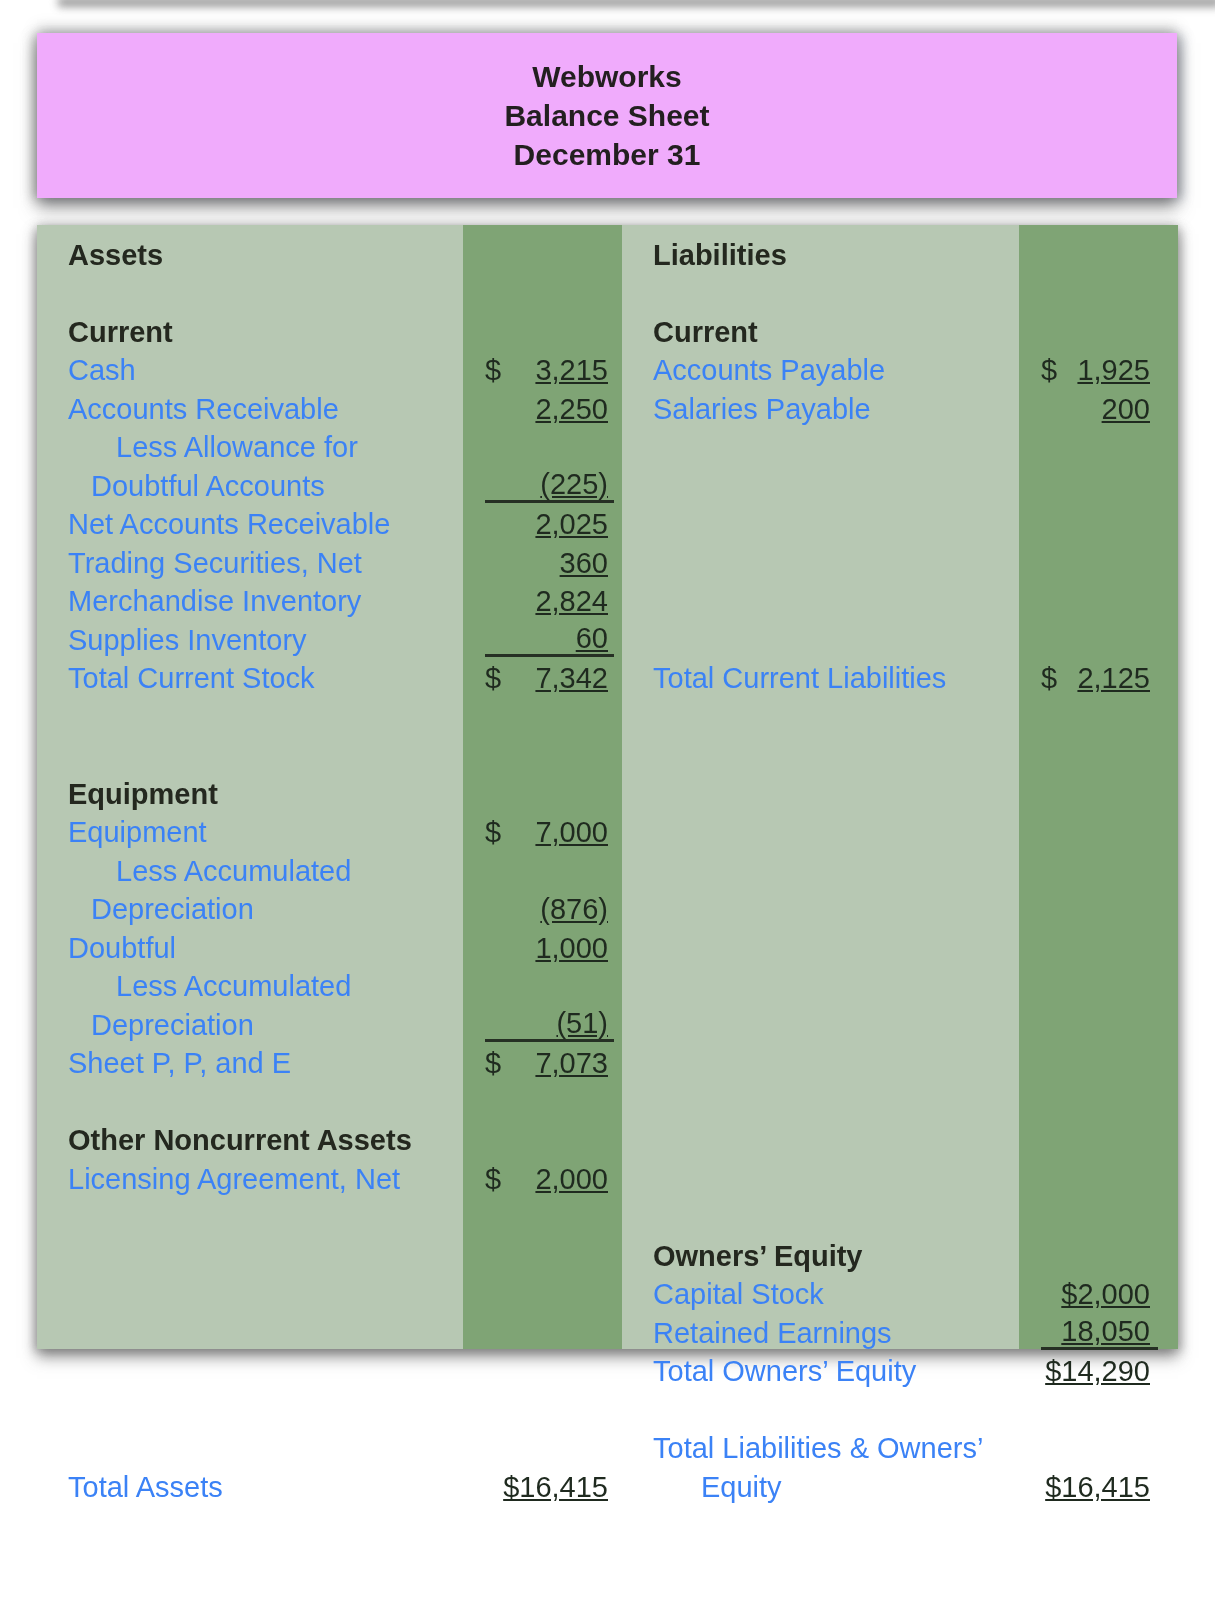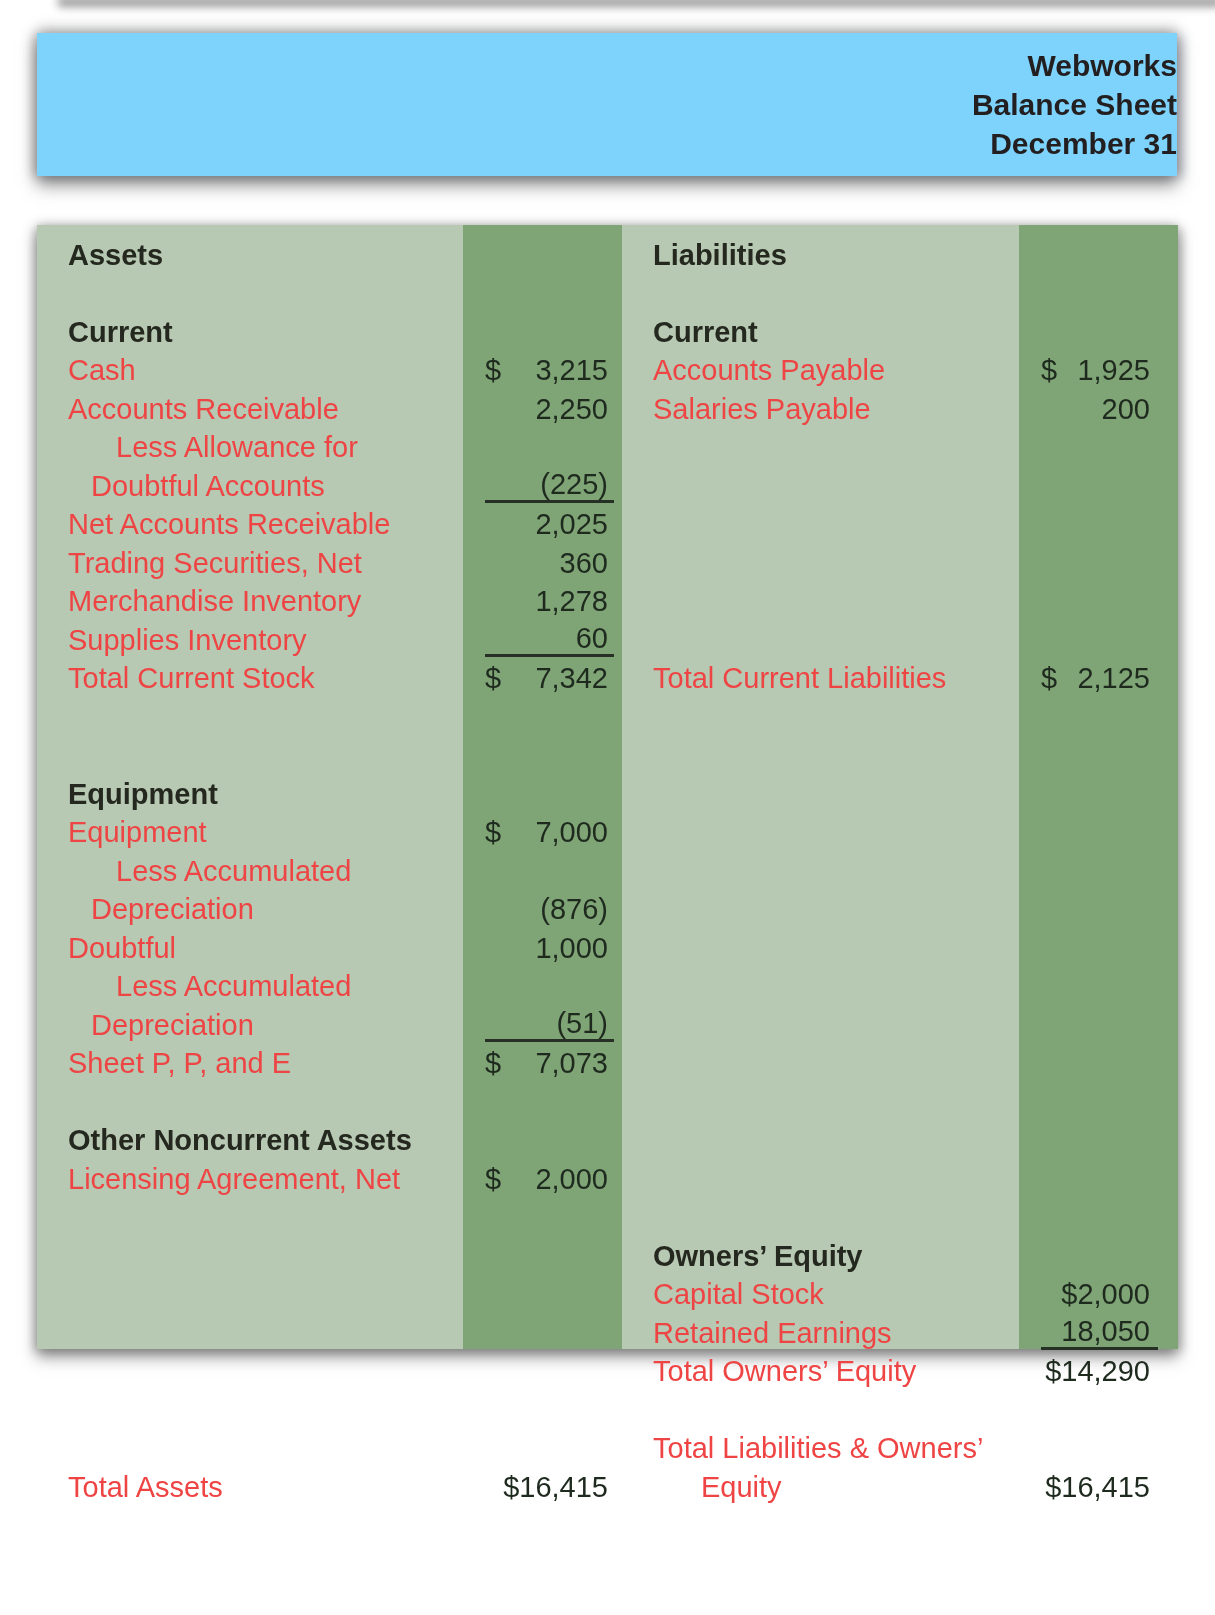--- a/index.html
+++ b/index.html
@@ -8,29 +8,28 @@
     font-family:"Liberation Sans", sans-serif;overflow:hidden;
     -webkit-font-smoothing:antialiased;
   }
   
   .top-smear{
     position:absolute;top:-3px;left:58px;right:-6px;height:10px;
     background:#8a8a8a;filter:blur(4px);opacity:.85;
   }
   
   .banner{
-    position:absolute;left:37px;top:33px;width:1140px;height:143px;
-    background:#7dd3fc;
+    position:absolute;left:37px;top:33px;width:1140px;height:165px;
+    background:#f0abfc;
     box-shadow:0 10px 16px rgba(75,75,75,.55),
                0 -5px 12px rgba(130,130,130,.45),
                6px 2px 10px rgba(130,140,160,.45),
                -5px 2px 10px rgba(140,140,140,.4);
     display:flex;flex-direction:column;justify-content:center;
     text-align:center;
-    align-items:flex-end;
   }
   .banner-line{
     font-size:30px;font-weight:700;color:#231f20;
     line-height:39px;letter-spacing:0px;
   }
   
   .sheet{
     position:absolute;left:37px;top:225px;width:1141px;height:1124px;
     box-shadow:0 9px 14px rgba(75,75,75,.5),
                -4px 3px 9px rgba(135,135,135,.38),
@@ -47,36 +46,36 @@
 
   .half{position:absolute;top:0;padding-top:11px;}
   .half.left{left:0;width:585px;}
   .half.right{left:585px;width:556px;}
 
   .row{display:flex;height:38.5px;align-items:center;}
   .spacer{width:100%;}
 
   .lab{
     flex:none;box-sizing:border-box;white-space:nowrap;
-    font-size:29px;color:#ef4444;padding-left:31px;
+    font-size:29px;color:#3b82f6;padding-left:31px;
   }
   .half.left  .lab{width:426px;}
   .half.right .lab{width:397px;}
   .lab.ind1{padding-left:79px;}
   .lab.ind2{padding-left:54px;}
   .lab.bold{font-weight:700;color:#24281f;}
 
   .vcell{
     flex:1;display:flex;align-items:center;position:relative;
     height:33px;align-self:center;box-sizing:border-box;
     margin:0 8px 0 22px;padding-right:6px;
     font-size:29px;color:#1f2a1f;
   }
   .half.right .vcell{margin-right:20px;padding-right:8px;}
-  .vcell .num{margin-left:auto;}
+  .vcell .num{margin-left:auto;text-decoration:underline;}
   .vcell.rule{border-bottom:3px solid #263024;}
 </style>
 </head>
 <body>
 
 <div class="top-smear"></div>
 
 <div class="banner">
   <div class="banner-line">Webworks</div>
   <div class="banner-line">Balance Sheet</div>
@@ -130,21 +129,21 @@
       </div>
       <div class="row">
         <div class="lab ind0">Trading Securities, Net</div>
         <div class="vcell">
           <span class="num">360</span>
         </div>
       </div>
       <div class="row">
         <div class="lab ind0">Merchandise Inventory</div>
         <div class="vcell">
-          <span class="num">1,278</span>
+          <span class="num">2,824</span>
         </div>
       </div>
       <div class="row">
         <div class="lab ind0">Supplies Inventory</div>
         <div class="vcell rule">
           <span class="num">60</span>
         </div>
       </div>
       <div class="row">
         <div class="lab ind0">Total Current Stock</div>

